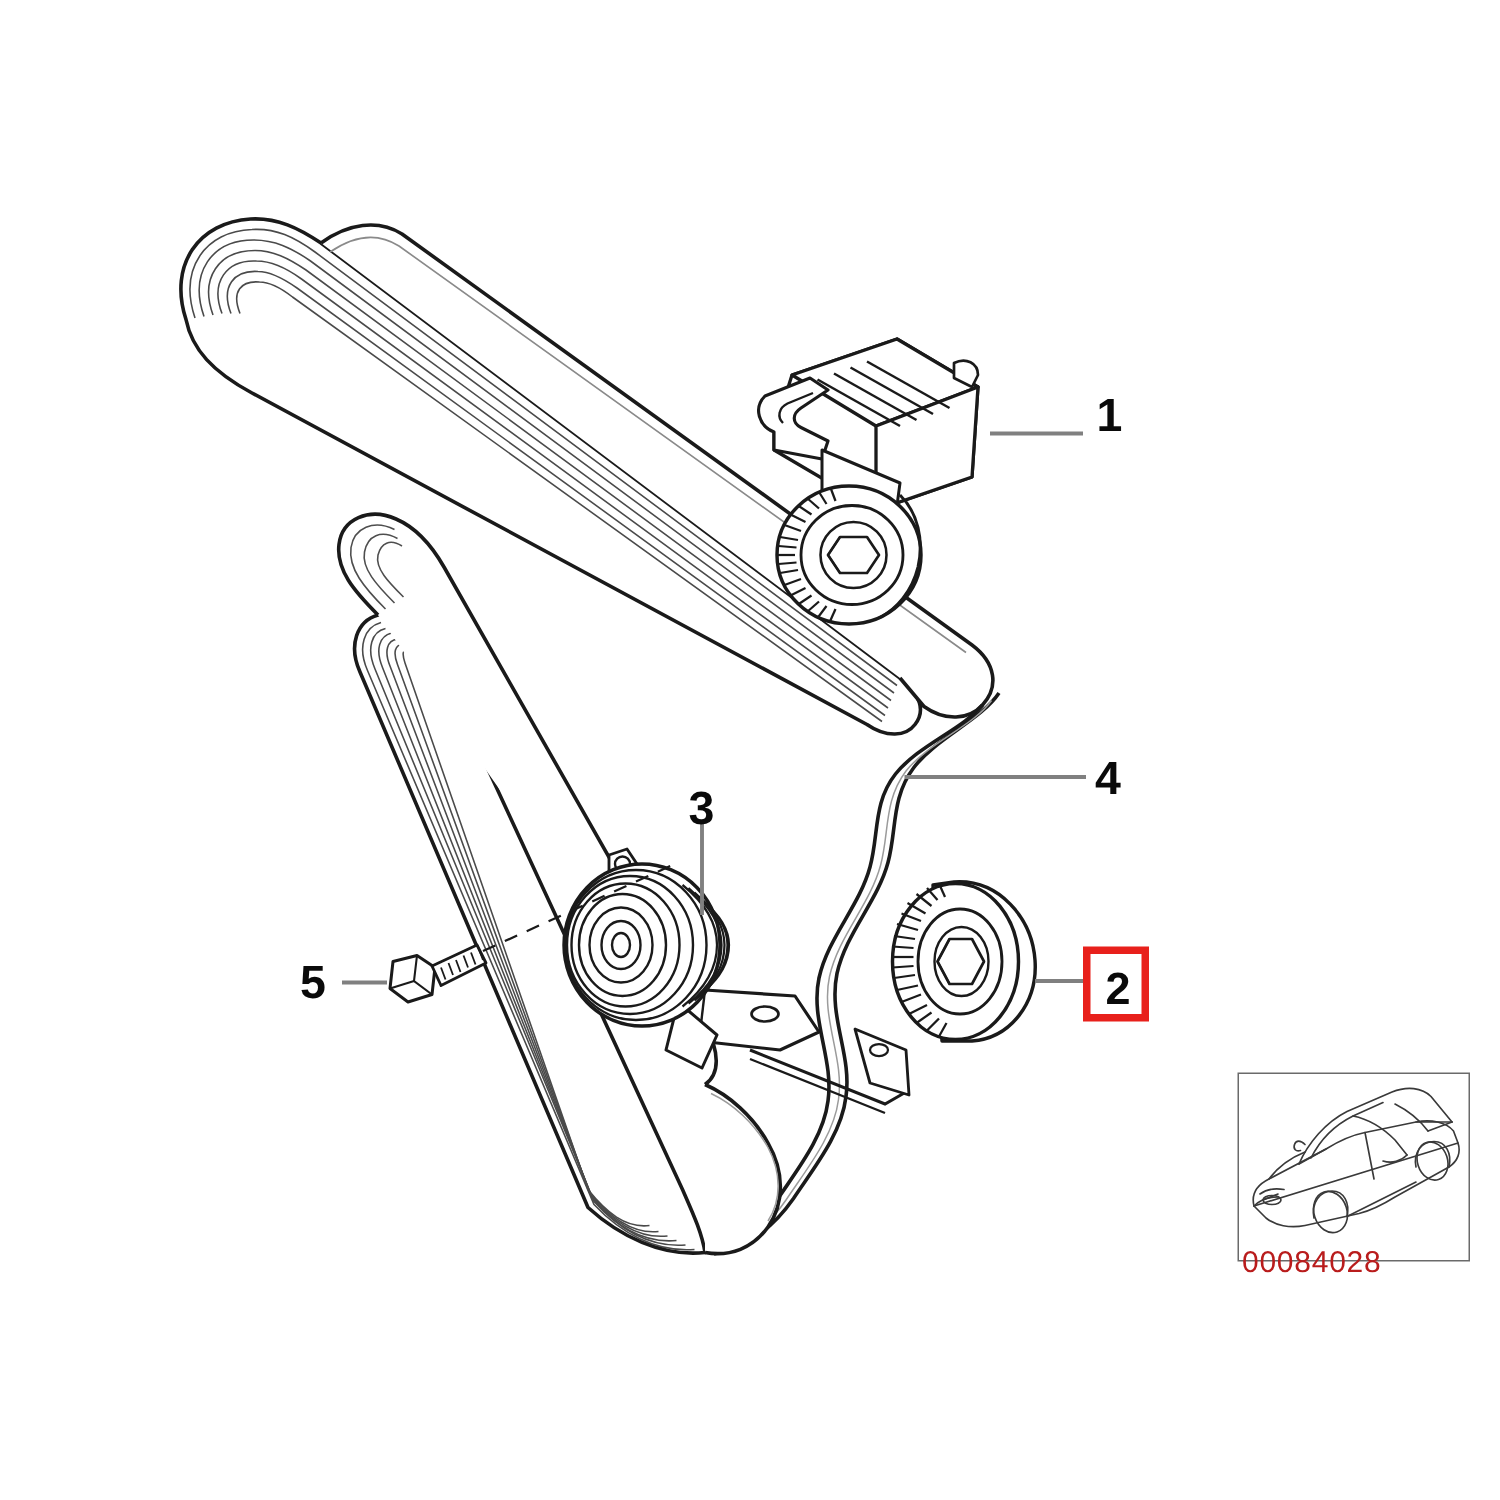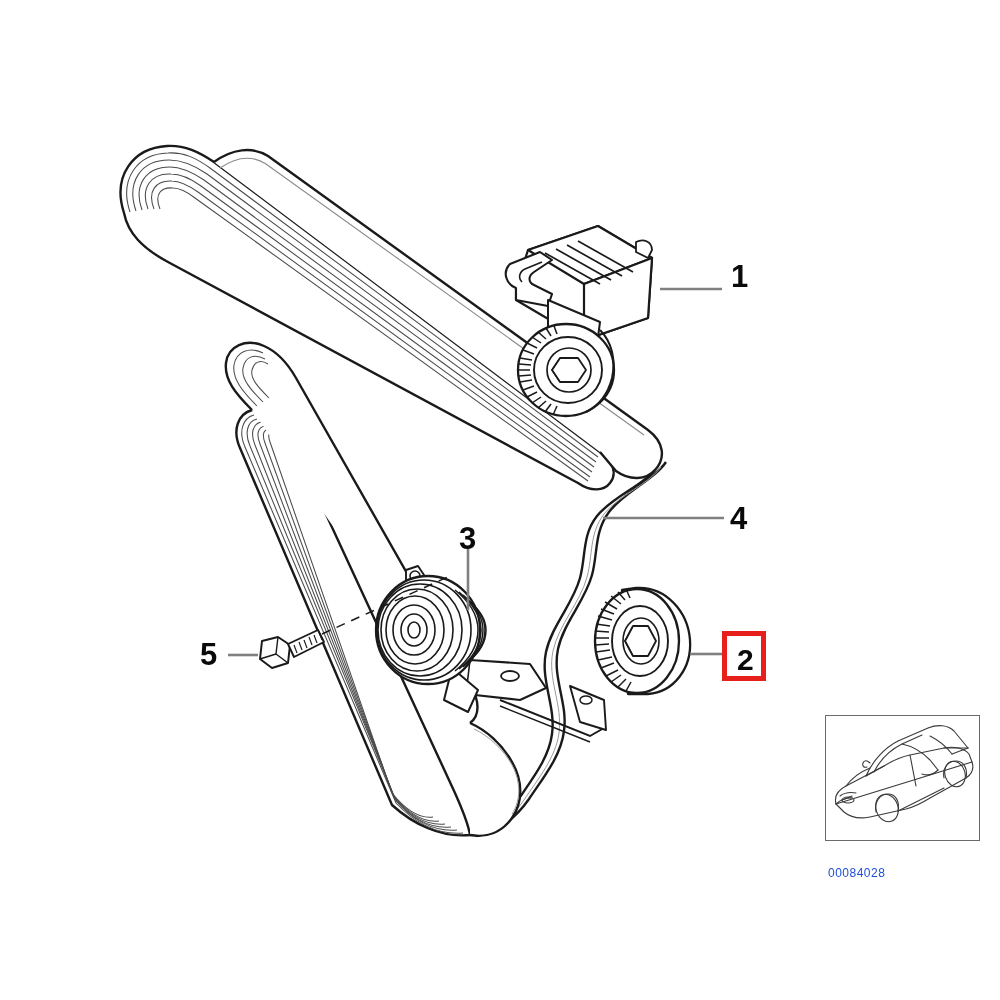--- a/index.html
+++ b/index.html
@@ -58,24 +58,24 @@
     height: 126px;
     box-sizing: border-box;
     border: 1px solid #6a6a6a;
     background: #ffffff;
     overflow: hidden;
   }
   #inset-svg { display:block; width: 153px; height: 124px; }
   #inset-caption {
     position: absolute;
     left: 828px;
-    top: 866px;
+    top: 831px;
     font-family: "Liberation Sans", sans-serif;
-    font-size: 12px;
-    color: #1d4ed8;
+    font-size: 20px;
+    color: #b91c1c;
     letter-spacing: 0.5px;
     white-space: nowrap;
   }
 </style>
 </head>
 <body>
 
 <div id="page">
 
   <svg id="diagram-svg" viewBox="0 0 1000 1000">

